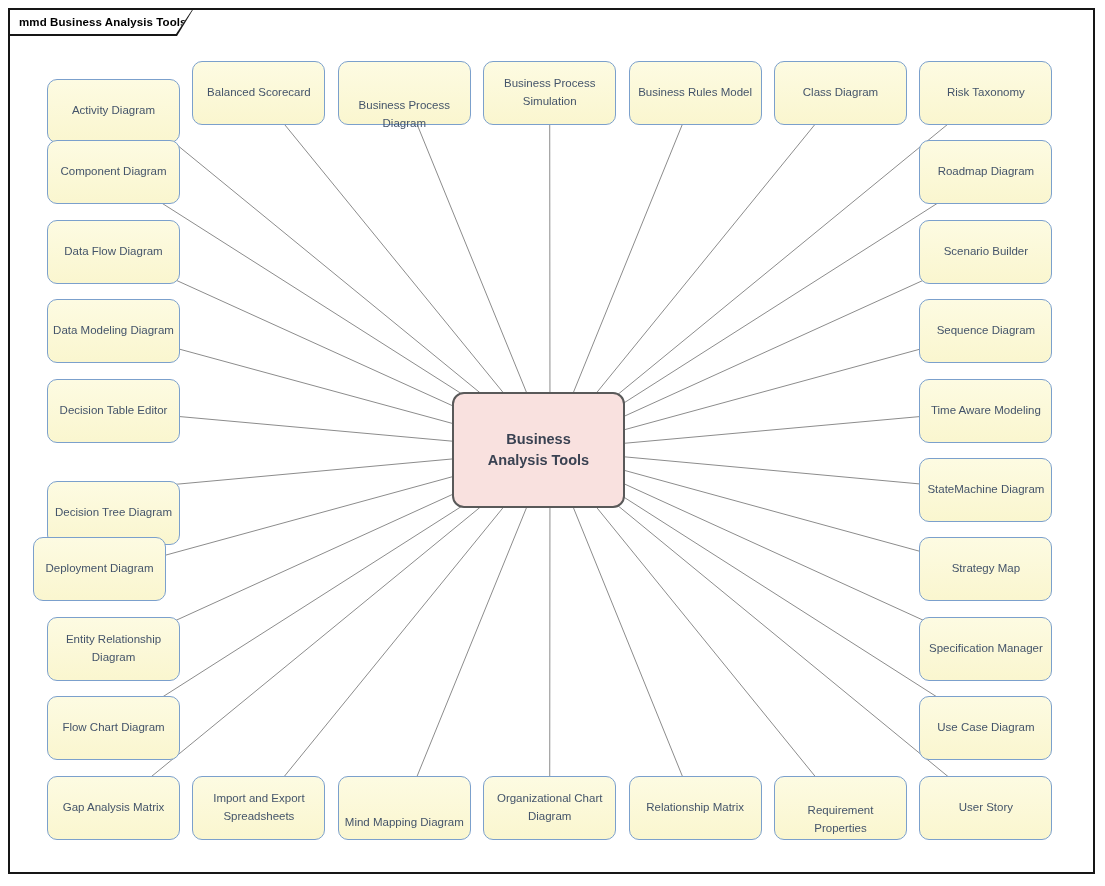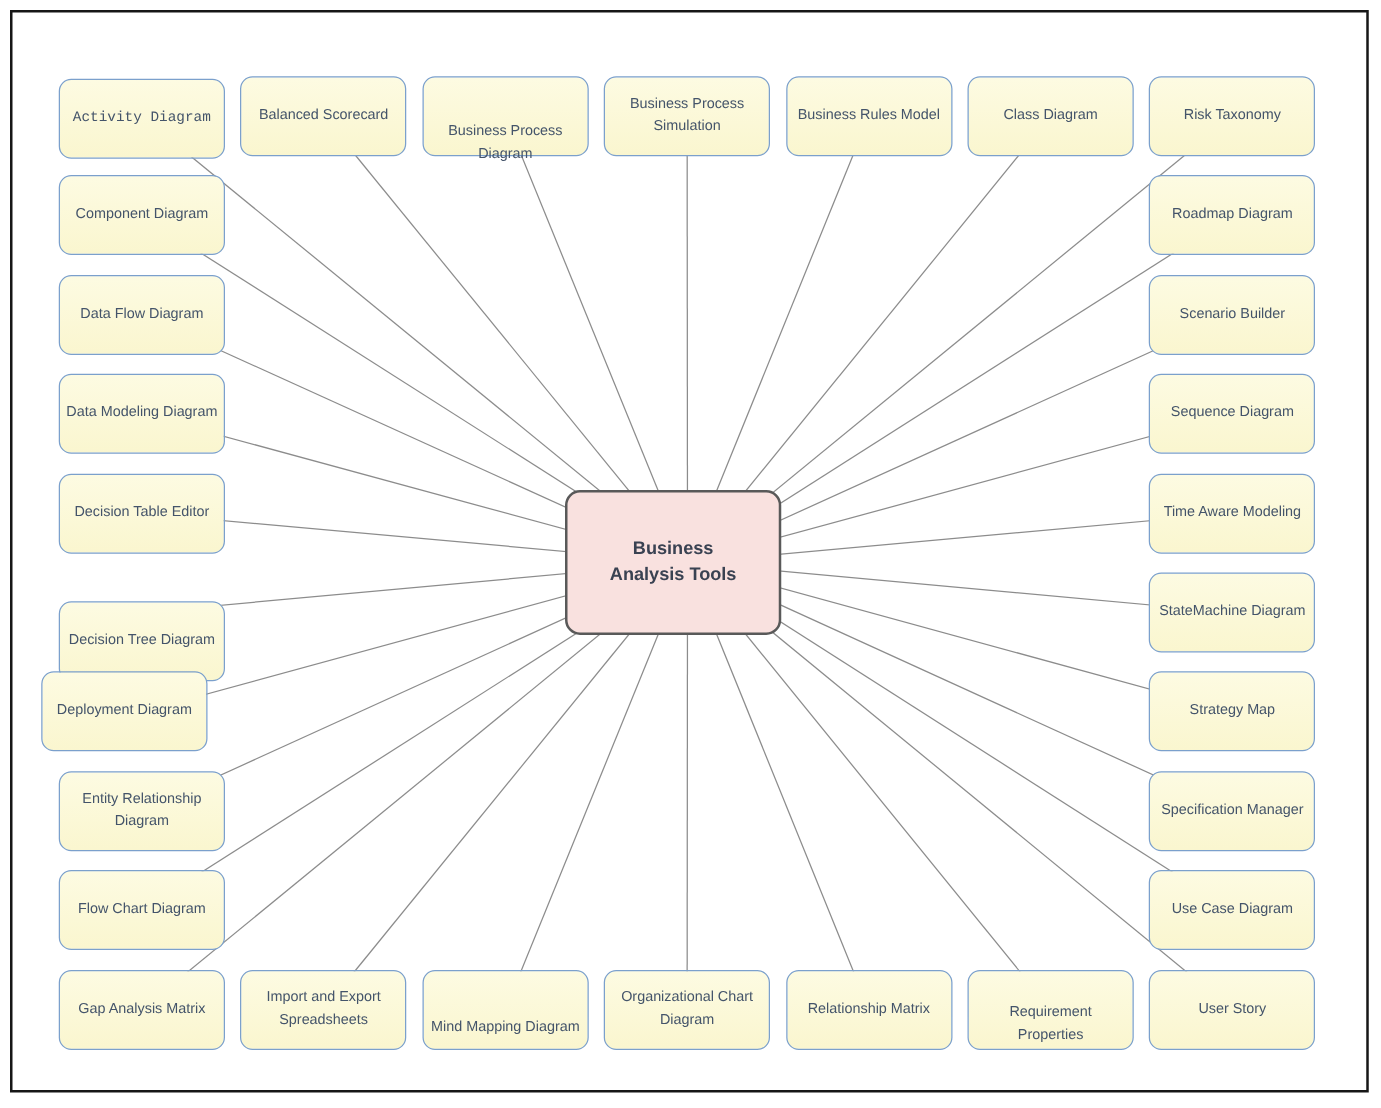--- a/index.html
+++ b/index.html
@@ -92,20 +92,25 @@
     line-height: 1.45;
   }
 </style>
 </head>
 <body>
 
 <div id="canvas">
 
   <div id="frame"></div>
 
+  <div id="frame-tab-outer">
+    <div id="frame-tab-inner">
+      <span>mmd Business Analysis Tools</span>
+    </div>
+  </div>
 
   <svg id="links" viewBox="0 0 1105 886" xmlns="http://www.w3.org/2000/svg">
       <line x1="550" y1="450" x2="113.5" y2="93" stroke="#8C8C8C" stroke-width="1"></line>
       <line x1="550" y1="450" x2="258.9" y2="93" stroke="#8C8C8C" stroke-width="1"></line>
       <line x1="550" y1="450" x2="404.3" y2="93" stroke="#8C8C8C" stroke-width="1"></line>
       <line x1="550" y1="450" x2="549.7" y2="93" stroke="#8C8C8C" stroke-width="1"></line>
       <line x1="550" y1="450" x2="695.1" y2="93" stroke="#8C8C8C" stroke-width="1"></line>
       <line x1="550" y1="450" x2="840.5" y2="93" stroke="#8C8C8C" stroke-width="1"></line>
       <line x1="550" y1="450" x2="985.9000000000001" y2="93" stroke="#8C8C8C" stroke-width="1"></line>
       <line x1="550" y1="450" x2="113.5" y2="172.4" stroke="#8C8C8C" stroke-width="1"></line>
@@ -127,21 +132,21 @@
       <line x1="550" y1="450" x2="985.9000000000001" y2="728.2" stroke="#8C8C8C" stroke-width="1"></line>
       <line x1="550" y1="450" x2="985.9000000000001" y2="807.6" stroke="#8C8C8C" stroke-width="1"></line>
       <line x1="550" y1="450" x2="258.9" y2="807.6" stroke="#8C8C8C" stroke-width="1"></line>
       <line x1="550" y1="450" x2="404.3" y2="807.6" stroke="#8C8C8C" stroke-width="1"></line>
       <line x1="550" y1="450" x2="549.7" y2="807.6" stroke="#8C8C8C" stroke-width="1"></line>
       <line x1="550" y1="450" x2="695.1" y2="807.6" stroke="#8C8C8C" stroke-width="1"></line>
       <line x1="550" y1="450" x2="840.5" y2="807.6" stroke="#8C8C8C" stroke-width="1"></line>
     </svg>
 
   <div id="nodes-layer">
-      <div class="node" style="left: 47px; top: 63px; background: linear-gradient(rgb(253, 251, 226), rgb(250, 246, 207)); border: 1px solid rgb(123, 160, 204); font-family: Liberation Mono, monospace;">
+      <div class="node" style="left: 47px; top: 79px; background: linear-gradient(rgb(253, 251, 226), rgb(250, 246, 207)); border: 1px solid rgb(123, 160, 204);">
         <span style="color: rgb(68, 84, 106);">Activity Diagram</span>
       </div>
       <div class="node" style="left: 192.4px; top: 61px; background: linear-gradient(rgb(253, 251, 226), rgb(250, 246, 207)); border: 1px solid rgb(123, 160, 204);">
         <span style="color: rgb(68, 84, 106);">Balanced Scorecard</span>
       </div>
       <div class="node" style="left: 337.8px; top: 61px; background: linear-gradient(rgb(253, 251, 226), rgb(250, 246, 207)); border: 1px solid rgb(123, 160, 204);">
         <span style="color: rgb(68, 84, 106); margin-top: 44px;">Business Process Diagram</span>
       </div>
       <div class="node" style="left: 483.2px; top: 61px; background: linear-gradient(rgb(253, 251, 226), rgb(250, 246, 207)); border: 1px solid rgb(123, 160, 204);">
         <span style="color: rgb(68, 84, 106);">Business Process Simulation</span>

